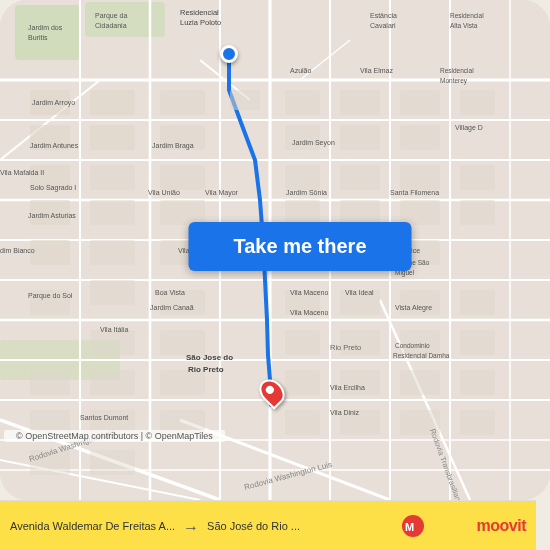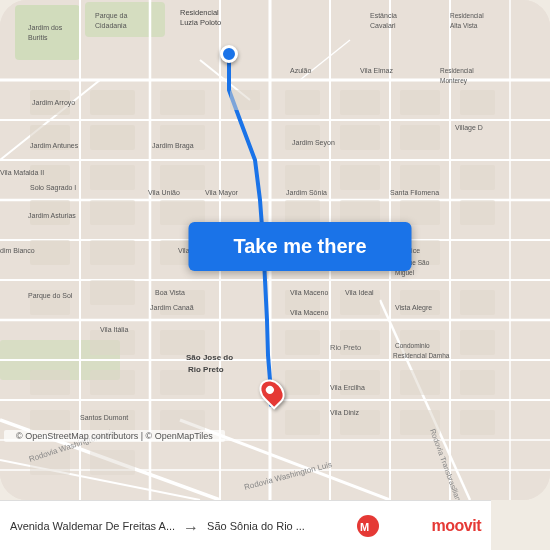--- a/index.html
+++ b/index.html
@@ -91,23 +91,23 @@
       height: 8px;
       background: white;
       border-radius: 50%;
     }
 
     
     #bottom-bar {
       position: absolute;
       bottom: 0;
       left: 0;
-      width: 491px;
+      width: 536px;
       height: 50px;
-      background: #ffffff;
+      background: #fde047;
       display: flex;
       align-items: center;
       justify-content: space-between;
       padding: 0 10px;
       border-top: 1px solid #ddd;
       z-index: 20;
     }
 
     #route-from {
       font-size: 11px;
@@ -343,21 +343,21 @@
   <button id="take-me-there-btn">Take me there</button>
 
   <div id="copyright">© OpenStreetMap contributors | © OpenMapTiles</div>
 
 </div>
 
 <div id="bottom-bar">
   <div id="route-row">
     <span id="route-from">Avenida Waldemar De Freitas A...</span>
     <span id="route-arrow">→</span>
-    <span id="route-to">São Sônia do Rio ...</span>
+    <span id="route-to">São José do Rio ...</span>
   </div>
   <div id="moovit-logo">
     <svg id="moovit-icon" viewBox="0 0 24 24" xmlns="http://www.w3.org/2000/svg">
       <circle cx="12" cy="12" r="11" fill="#e53935"></circle>
       <text x="4" y="17" font-size="11" fill="white" font-family="Arial" font-weight="bold">M</text>
     </svg>
     <span id="moovit-text">moovit</span>
   </div>
 </div>
 

